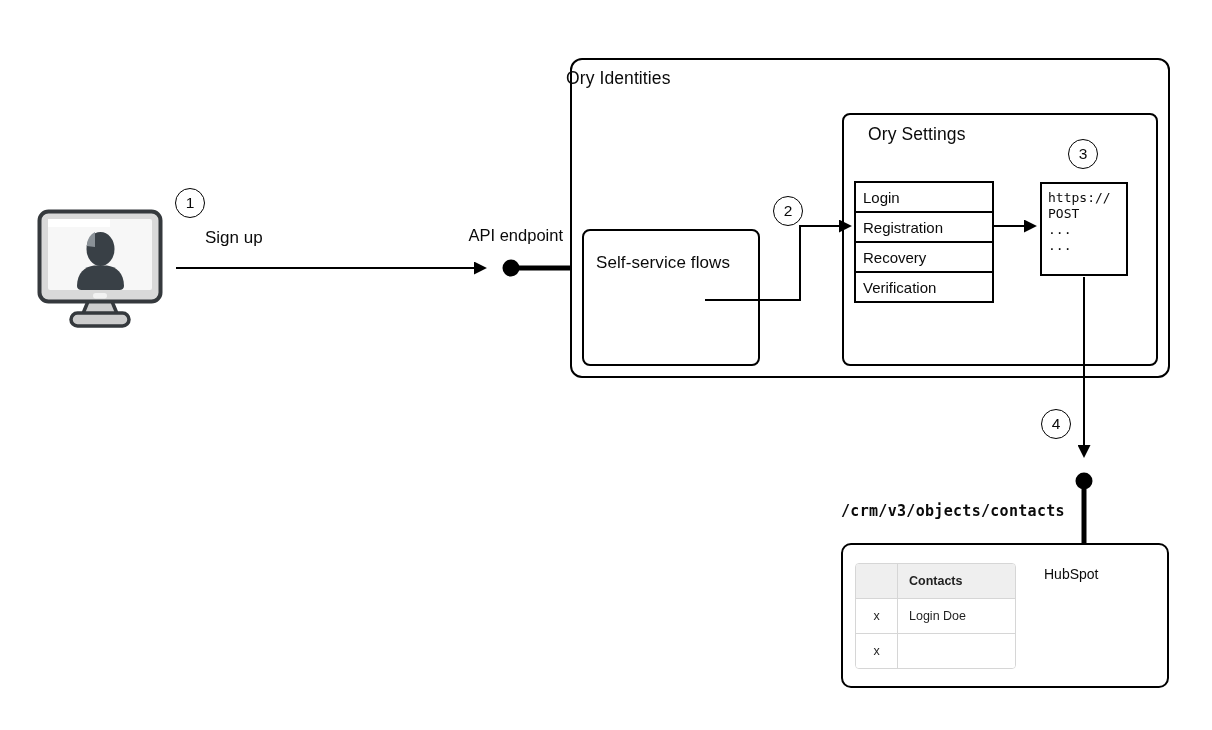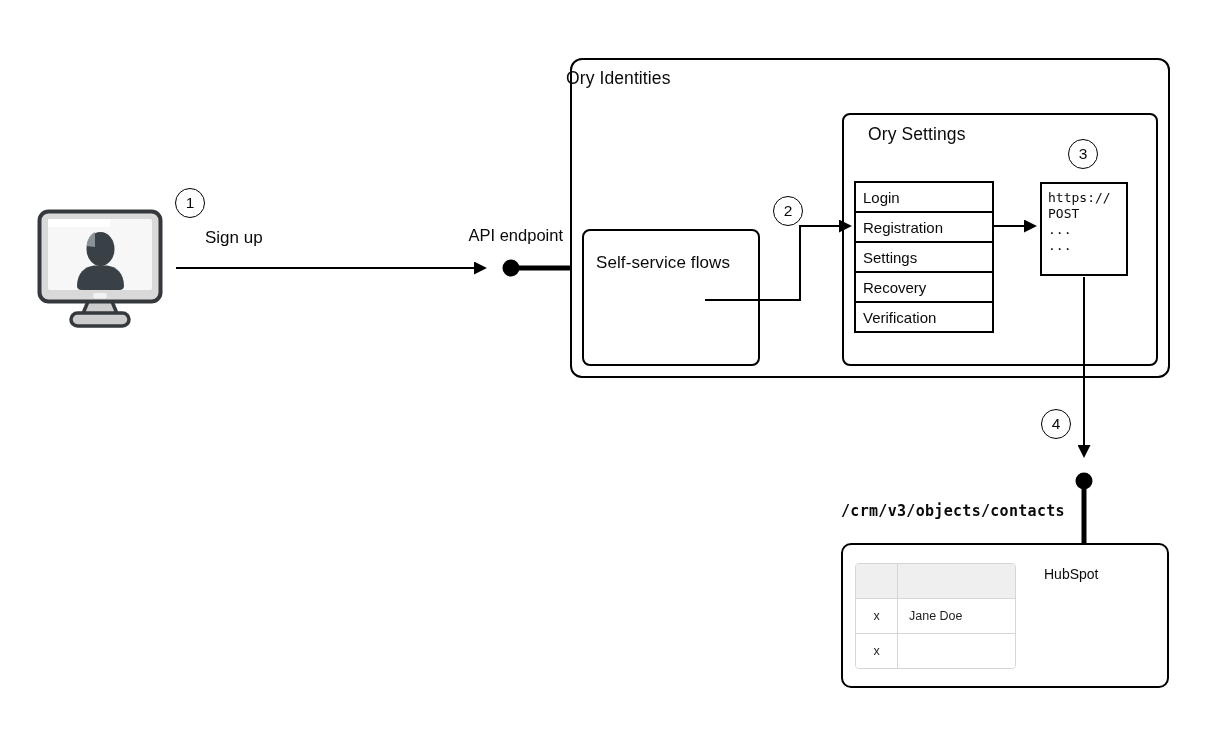--- a/index.html
+++ b/index.html
@@ -157,43 +157,43 @@
 
 <div class="box" id="self-service-box"></div>
 <div class="box-title" id="self-service-title">Self-service flows</div>
 
 <div class="box" id="ory-actions-box"></div>
 <div class="box-title" id="ory-actions-title">Ory Settings</div>
 
 <div id="flows-list">
   <div class="flow-row">Login</div>
   <div class="flow-row">Registration</div>
-  <div class="flow-row">Settings</div>
   <div class="flow-row">Recovery</div>
   <div class="flow-row">Verification</div>
 </div>
 
 <div id="webhook-code-box">
   <div class="code-line">https://</div>
   <div class="code-line">POST</div>
   <div class="code-line">...</div>
   <div class="code-line">...</div>
 </div>
 
 <div class="label" id="crm-endpoint-label">/crm/v3/objects/contacts</div>
 <div class="box" id="hubspot-box"></div>
 <div class="label" id="hubspot-title">HubSpot</div>
 
 <div id="contacts-table">
   <div class="t-row t-header">
     <div class="t-cell-check"></div>
+    <div class="t-cell-name">Contacts</div>
   </div>
   <div class="t-row">
     <div class="t-cell-check">x</div>
-    <div class="t-cell-name">Jane Doe</div>
+    <div class="t-cell-name">Login Doe</div>
   </div>
   <div class="t-row">
     <div class="t-cell-check">x</div>
   </div>
 </div>
 
 <svg id="connector-layer" width="1212" height="730">
   <defs>
     <marker id="arrow" viewBox="0 0 10 10" refX="8.5" refY="5" markerWidth="6.5" markerHeight="6.5" orient="auto-start-reverse">
       <path d="M0,0 L10,5 L0,10 z" fill="#000"></path>

